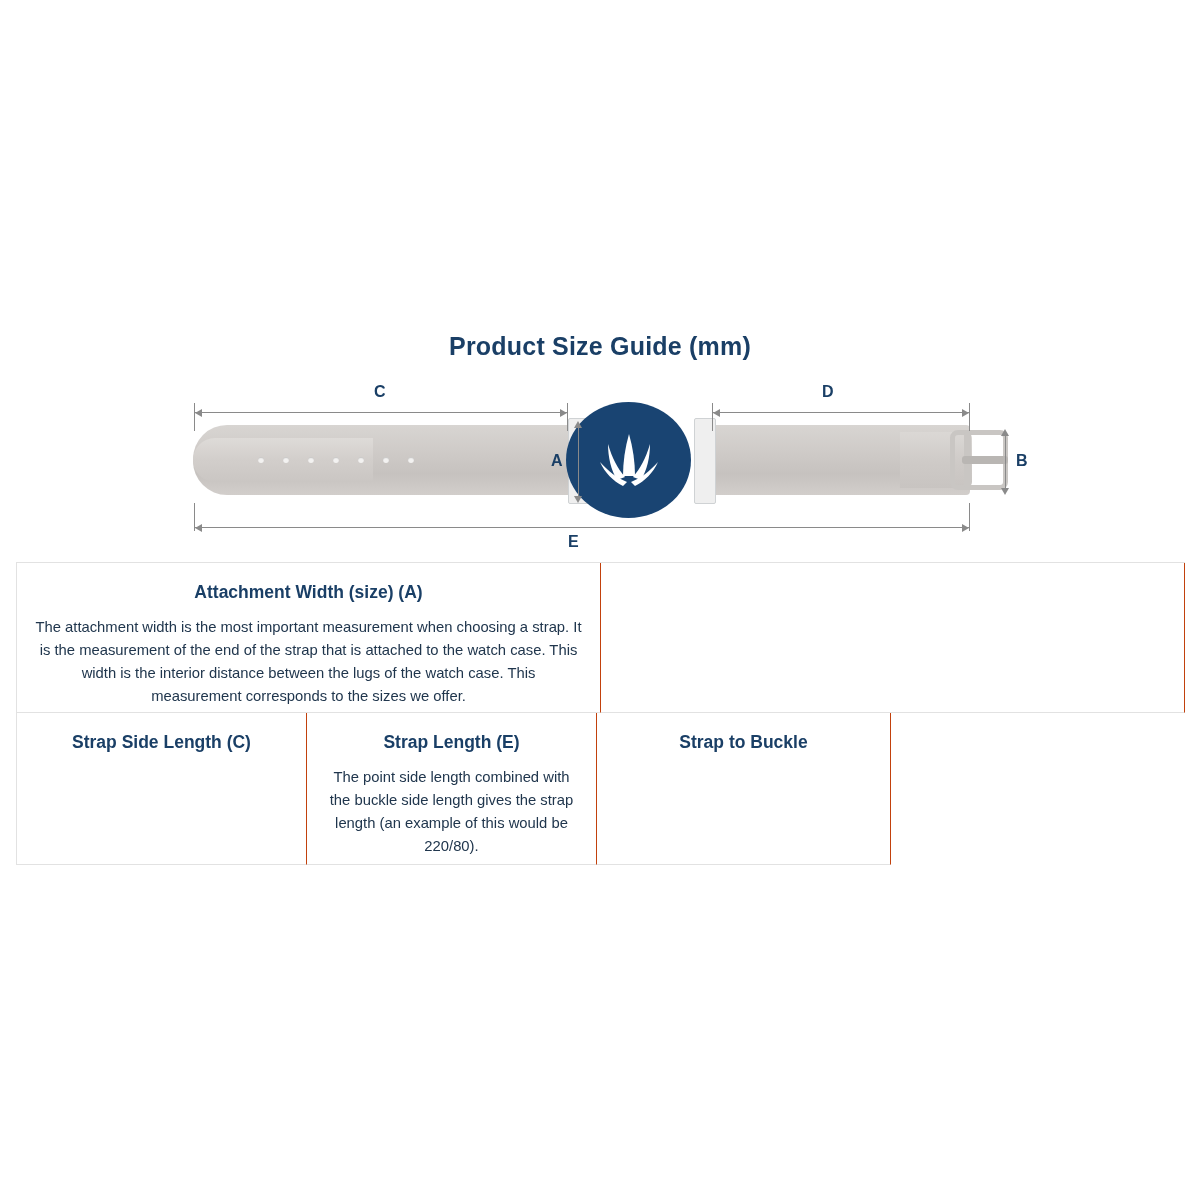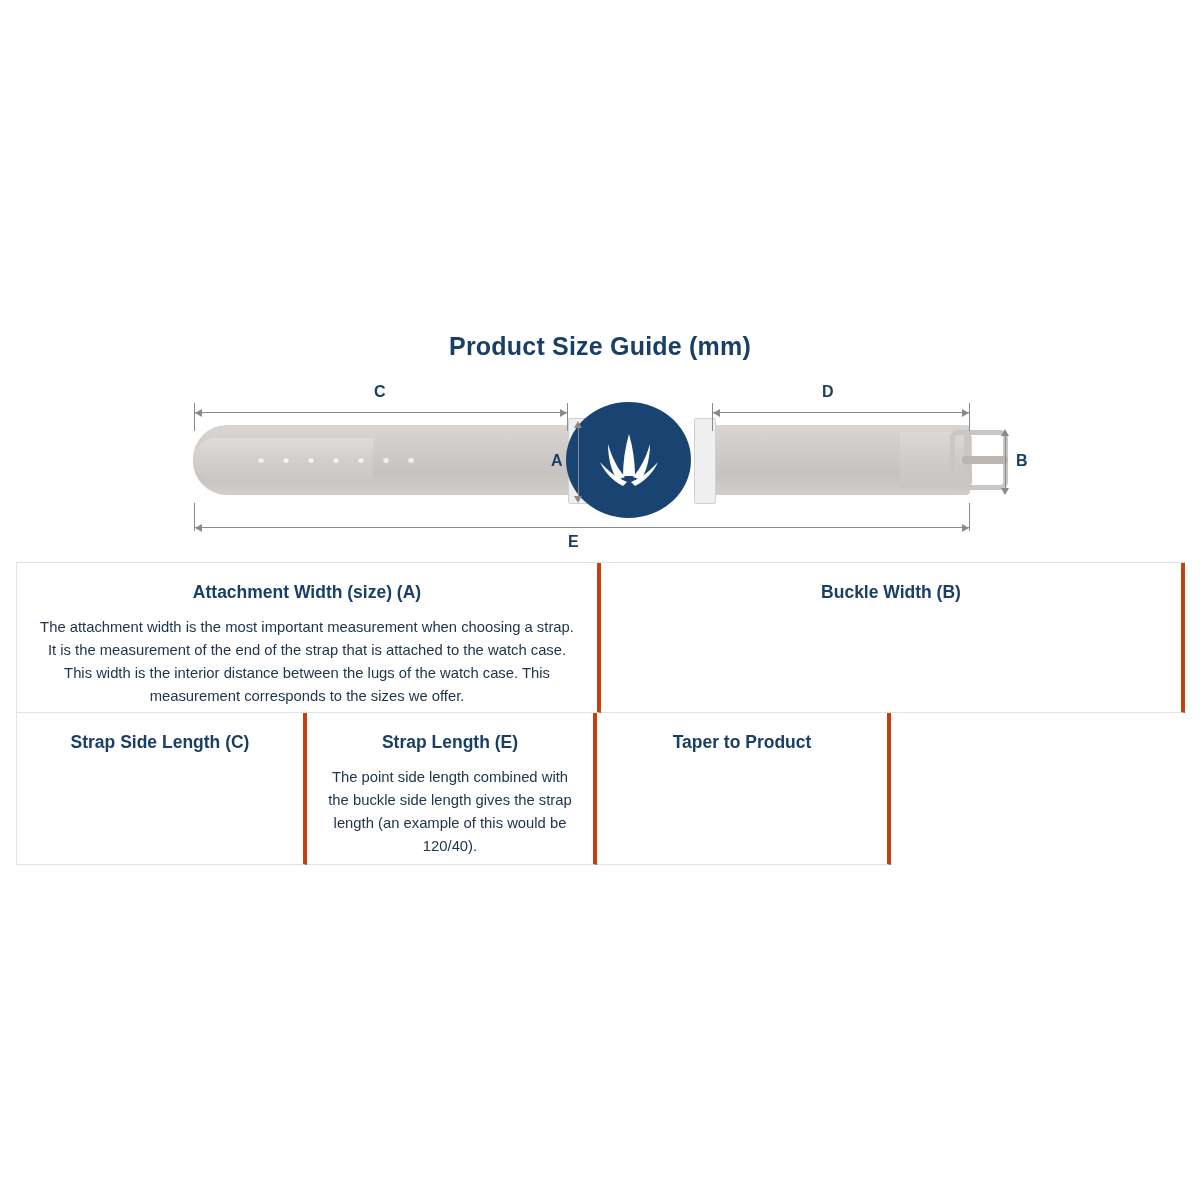--- a/index.html
+++ b/index.html
@@ -210,21 +210,21 @@
     left: 16px;
     top: 562px;
     width: 1168px;
     border-top: 1px solid #e2e2e2;
     border-left: 1px solid #e2e2e2;
   }
   .row {
     display: flex;
   }
   .cell {
-    border-right: 4px solid #c2410c;
+    border-right: 1px solid #c2410c;
     border-bottom: 1px solid #e2e2e2;
     padding: 18px 18px 20px 18px;
     box-sizing: border-box;
     text-align: center;
   }
   .cell h3 {
     margin: 0 0 12px 0;
     font-size: 17.5px;
     font-weight: bold;
     color: #1a3f66;
@@ -316,32 +316,31 @@
   <div class="meas-label" style="left:568px; top:533px;">E</div>
 
   <div class="table">
 
     <div class="row row1">
       <div class="cell">
         <h3>Attachment Width (size) (A)</h3>
         <p>The attachment width is the most important measurement when choosing a strap. It is the measurement of the end of the strap that is attached to the watch case. This width is the interior distance between the lugs of the watch case. This measurement corresponds to the sizes we offer.</p>
       </div>
       <div class="cell">
-        <h3>Buckle Width (B)</h3>
       </div>
     </div>
 
     <div class="row row2">
       <div class="cell cell-c">
         <h3>Strap Side Length (C)</h3>
       </div>
       <div class="cell cell-e">
         <h3>Strap Length (E)</h3>
-        <p>The point side length combined with the buckle side length gives the strap length (an example of this would be 120/40).</p>
+        <p>The point side length combined with the buckle side length gives the strap length (an example of this would be 220/80).</p>
       </div>
       <div class="cell cell-t">
-        <h3>Taper to Product</h3>
+        <h3>Strap to Buckle</h3>
       </div>
     </div>
 
   </div>
 
 </div>
 
 </body></html>

